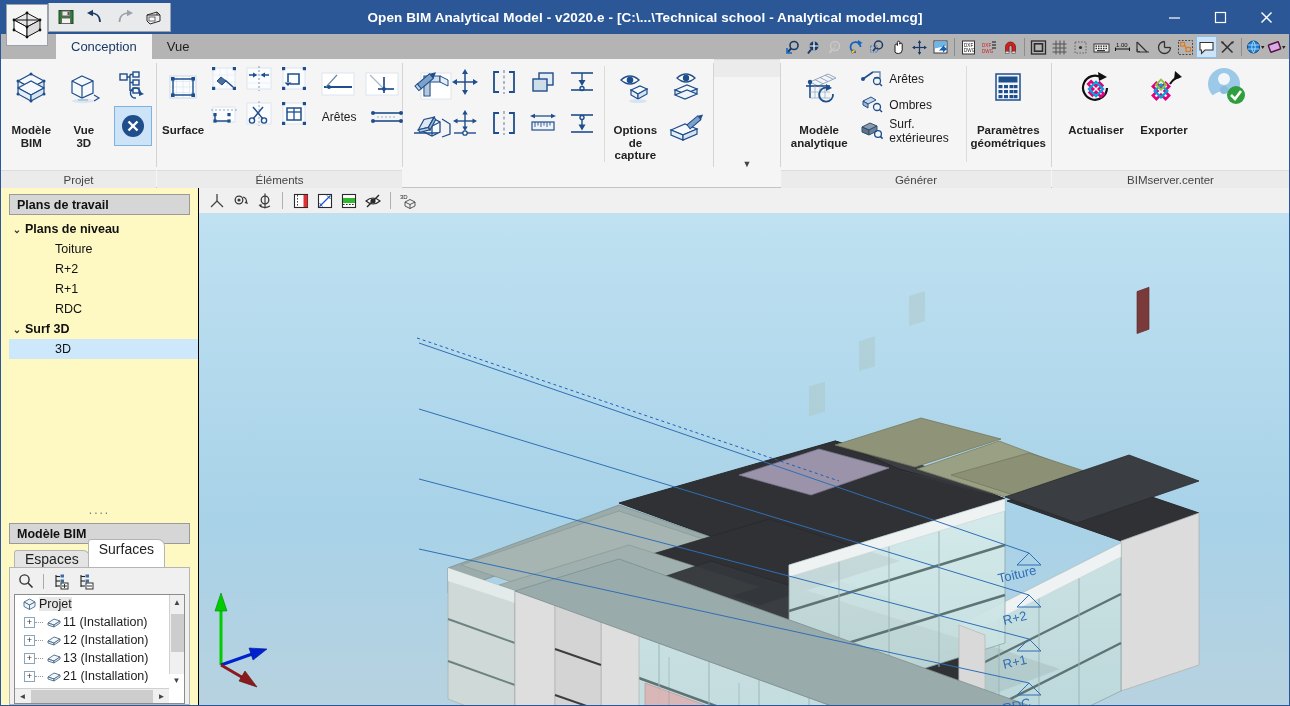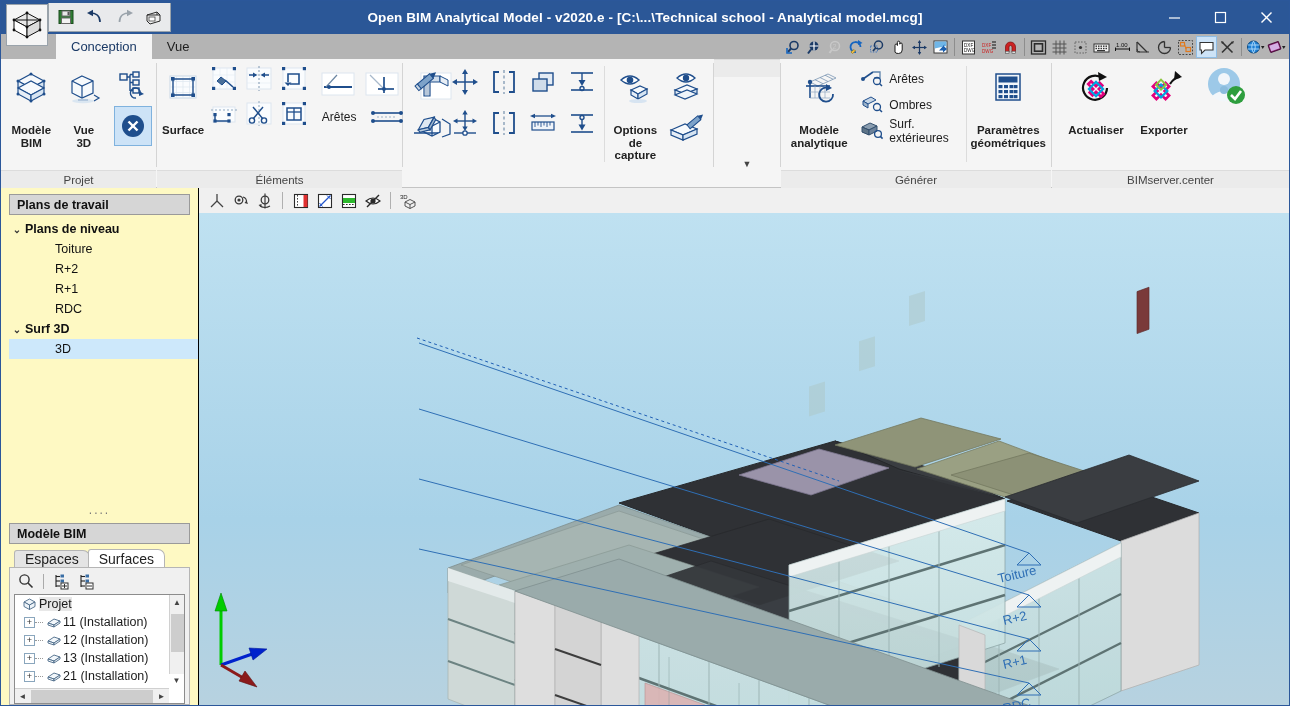--- a/index.html
+++ b/index.html
@@ -135,21 +135,21 @@
   .ind1 { padding-left: 46px; }
   .dots { text-align: center; color: #777; font-size: 12px; letter-spacing: 2px; margin-top: 8px; }
   .spacer-fill { flex: 1; }
 
   .tabs2 { display: flex; margin: 5px 0 0 13px; height: 18px; align-items: flex-end; }
   .t2 {
     padding: 0 10px; height: 17px; font-size: 14px; line-height: 17px;
     background: #e4e4e4; border: 1px solid #b5b5b5; border-bottom: none;
     border-radius: 3px 7px 0 0; color: #222; cursor: pointer; margin-right: -2px;
   }
-  .t2.active { background: #ffffff; height: 18px; line-height: 18px; z-index: 2; }
+  .t2.active { background: #ffffff; height: 28px; line-height: 18px; z-index: 2; }
   .tree2wrap {
     margin: 0 8px 0 8px; border: 1px solid #b5b5b5; background: #f0f0f0;
     flex: 1; display: flex; flex-direction: column; min-height: 0;
   }
   .minitoolbar { height: 26px; display: flex; align-items: center; padding: 0 5px; gap: 3px; }
   .mt { width: 22px; height: 20px; display: flex; align-items: center; justify-content: center; cursor: pointer; }
   .mtsep { width: 1px; height: 15px; background: #aaa; margin: 0 3px; }
   .listbox {
     background: #fff; border: 1px solid #8c8c8c; margin: 0 4px 0 4px;
     flex: 1; display: flex; flex-direction: column; min-height: 0; position: relative;

